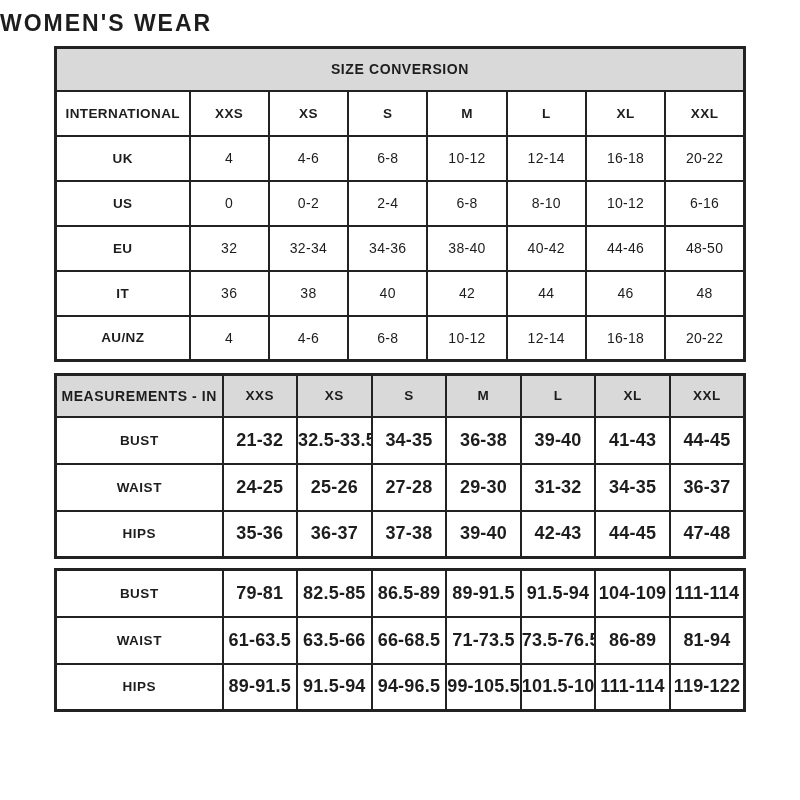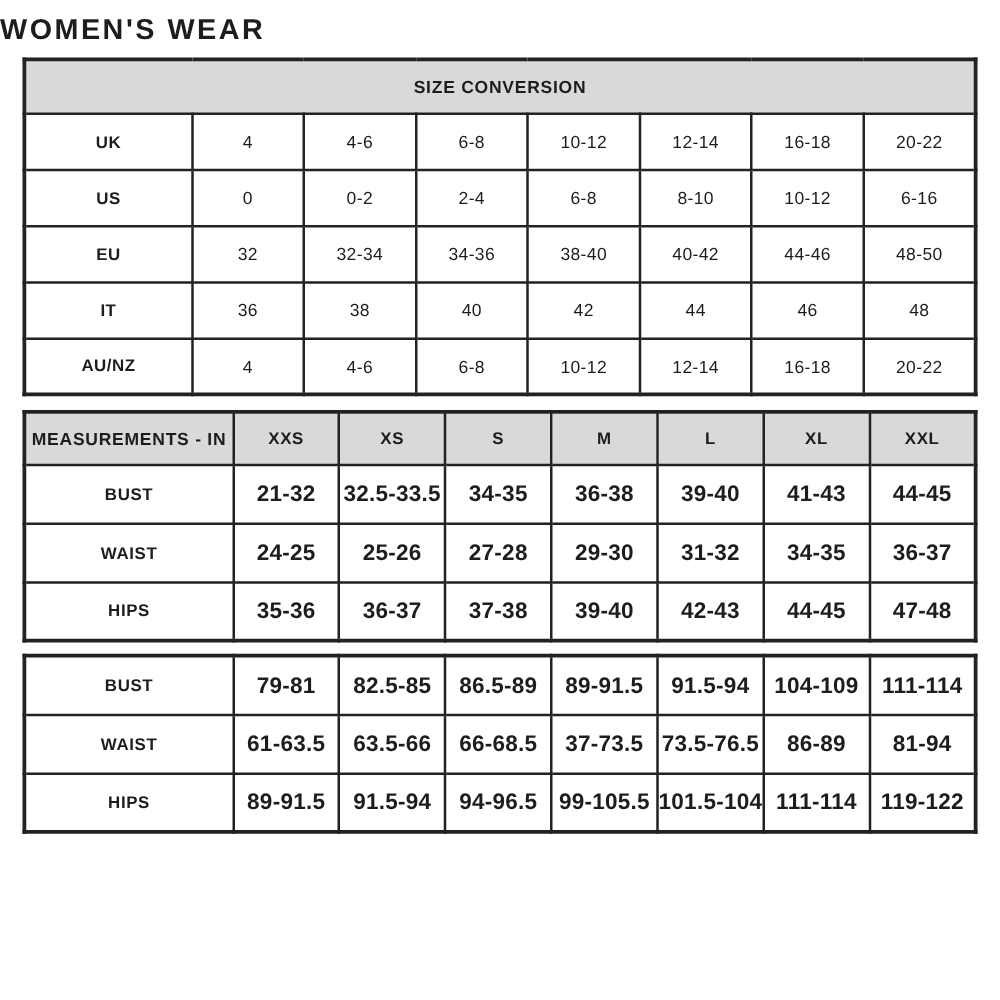--- a/index.html
+++ b/index.html
@@ -21,21 +21,21 @@
   .page-title {
     font-size: 23px;
     font-weight: 700;
     letter-spacing: 2px;
     padding: 10px 0 9px 0;
     color: #1d1d1d;
   }
   table {
     border-collapse: collapse;
     table-layout: fixed;
-    width: 764px;
+    width: 692px;
     margin: 0 auto;
     border: 3px solid #222222;
   }
   .t1 { margin-bottom: 11px; }
   .t2 { margin-bottom: 9px; }
   th, td {
     border: 2px solid #222222;
     text-align: center;
     vertical-align: middle;
     padding: 0;
@@ -78,20 +78,30 @@
         <col>
         <col>
         <col>
         <col>
     </colgroup>
     <tbody>
       <tr class="band">
         <td class="hdr" colspan="8">SIZE CONVERSION</td>
       </tr>
       <tr>
+        <td class="colhead">INTERNATIONAL</td>
+        <td class="colhead">XXS</td>
+        <td class="colhead">XS</td>
+        <td class="colhead">S</td>
+        <td class="colhead">M</td>
+        <td class="colhead">L</td>
+        <td class="colhead">XL</td>
+        <td class="colhead">XXL</td>
+      </tr>
+      <tr>
         <td class="rowlabel">UK</td>
         <td class="val">4</td>
         <td class="val">4-6</td>
         <td class="val">6-8</td>
         <td class="val">10-12</td>
         <td class="val">12-14</td>
         <td class="val">16-18</td>
         <td class="val">20-22</td>
       </tr>
       <tr>
@@ -212,21 +222,21 @@
         <td class="val">89-91.5</td>
         <td class="val">91.5-94</td>
         <td class="val">104-109</td>
         <td class="val">111-114</td>
       </tr>
       <tr>
         <td class="rowlabel">WAIST</td>
         <td class="val">61-63.5</td>
         <td class="val">63.5-66</td>
         <td class="val">66-68.5</td>
-        <td class="val">37-73.5</td>
+        <td class="val">71-73.5</td>
         <td class="val">73.5-76.5</td>
         <td class="val">86-89</td>
         <td class="val">81-94</td>
       </tr>
       <tr>
         <td class="rowlabel">HIPS</td>
         <td class="val">89-91.5</td>
         <td class="val">91.5-94</td>
         <td class="val">94-96.5</td>
         <td class="val">99-105.5</td>

